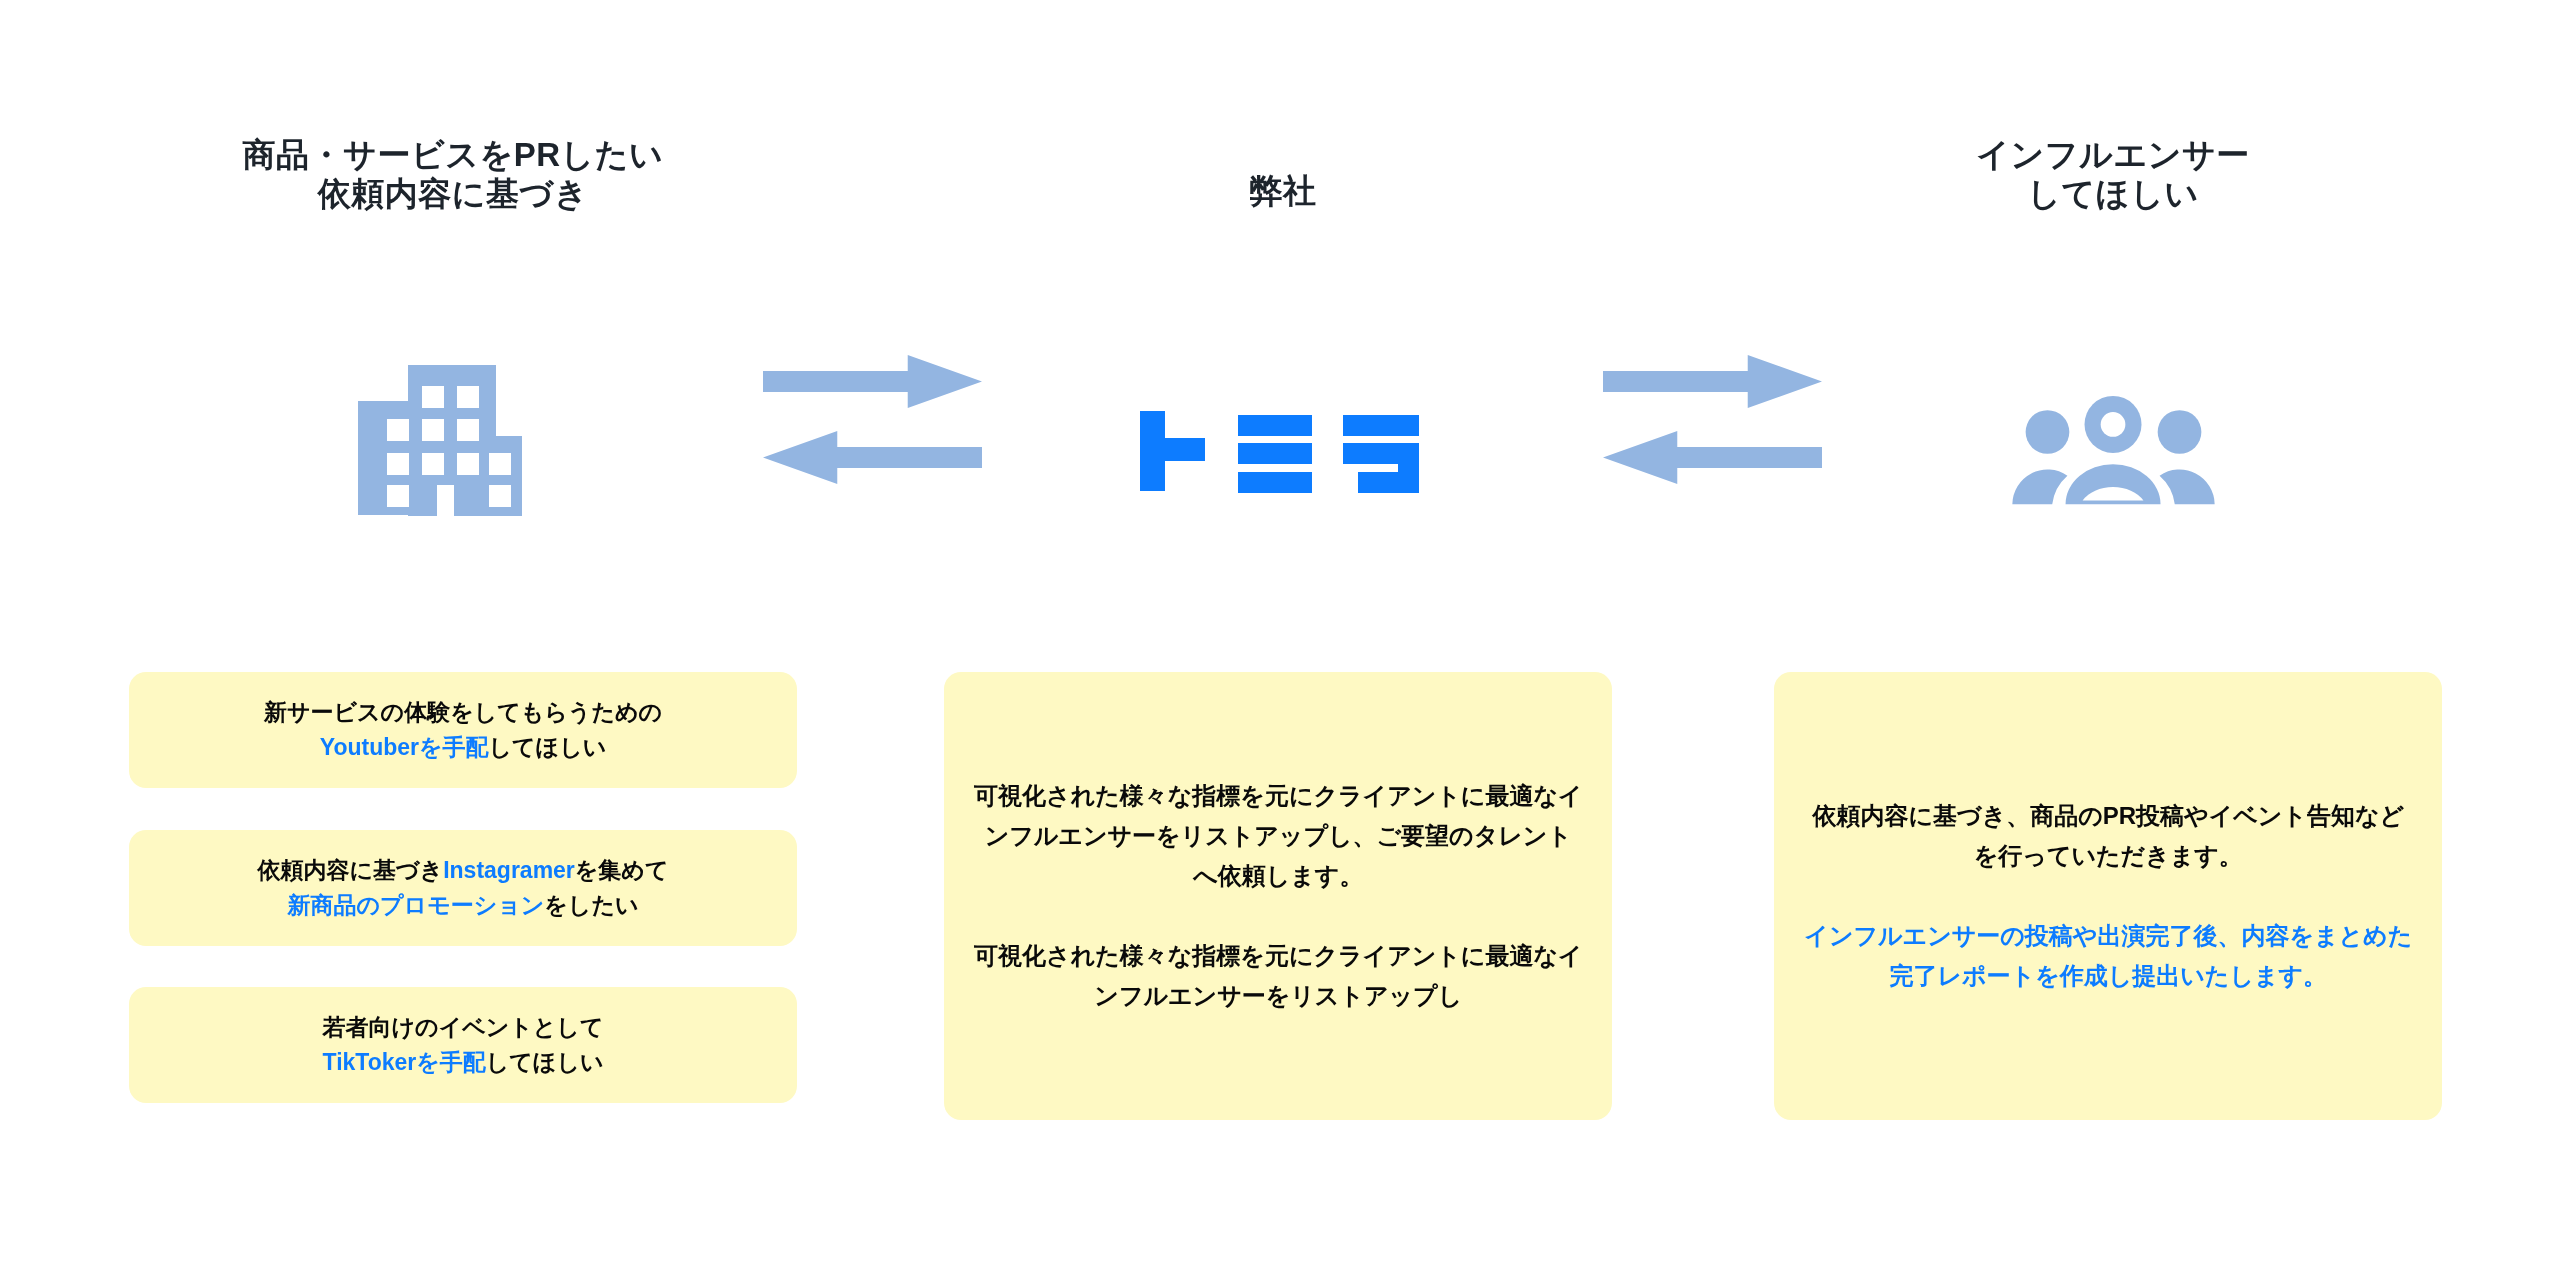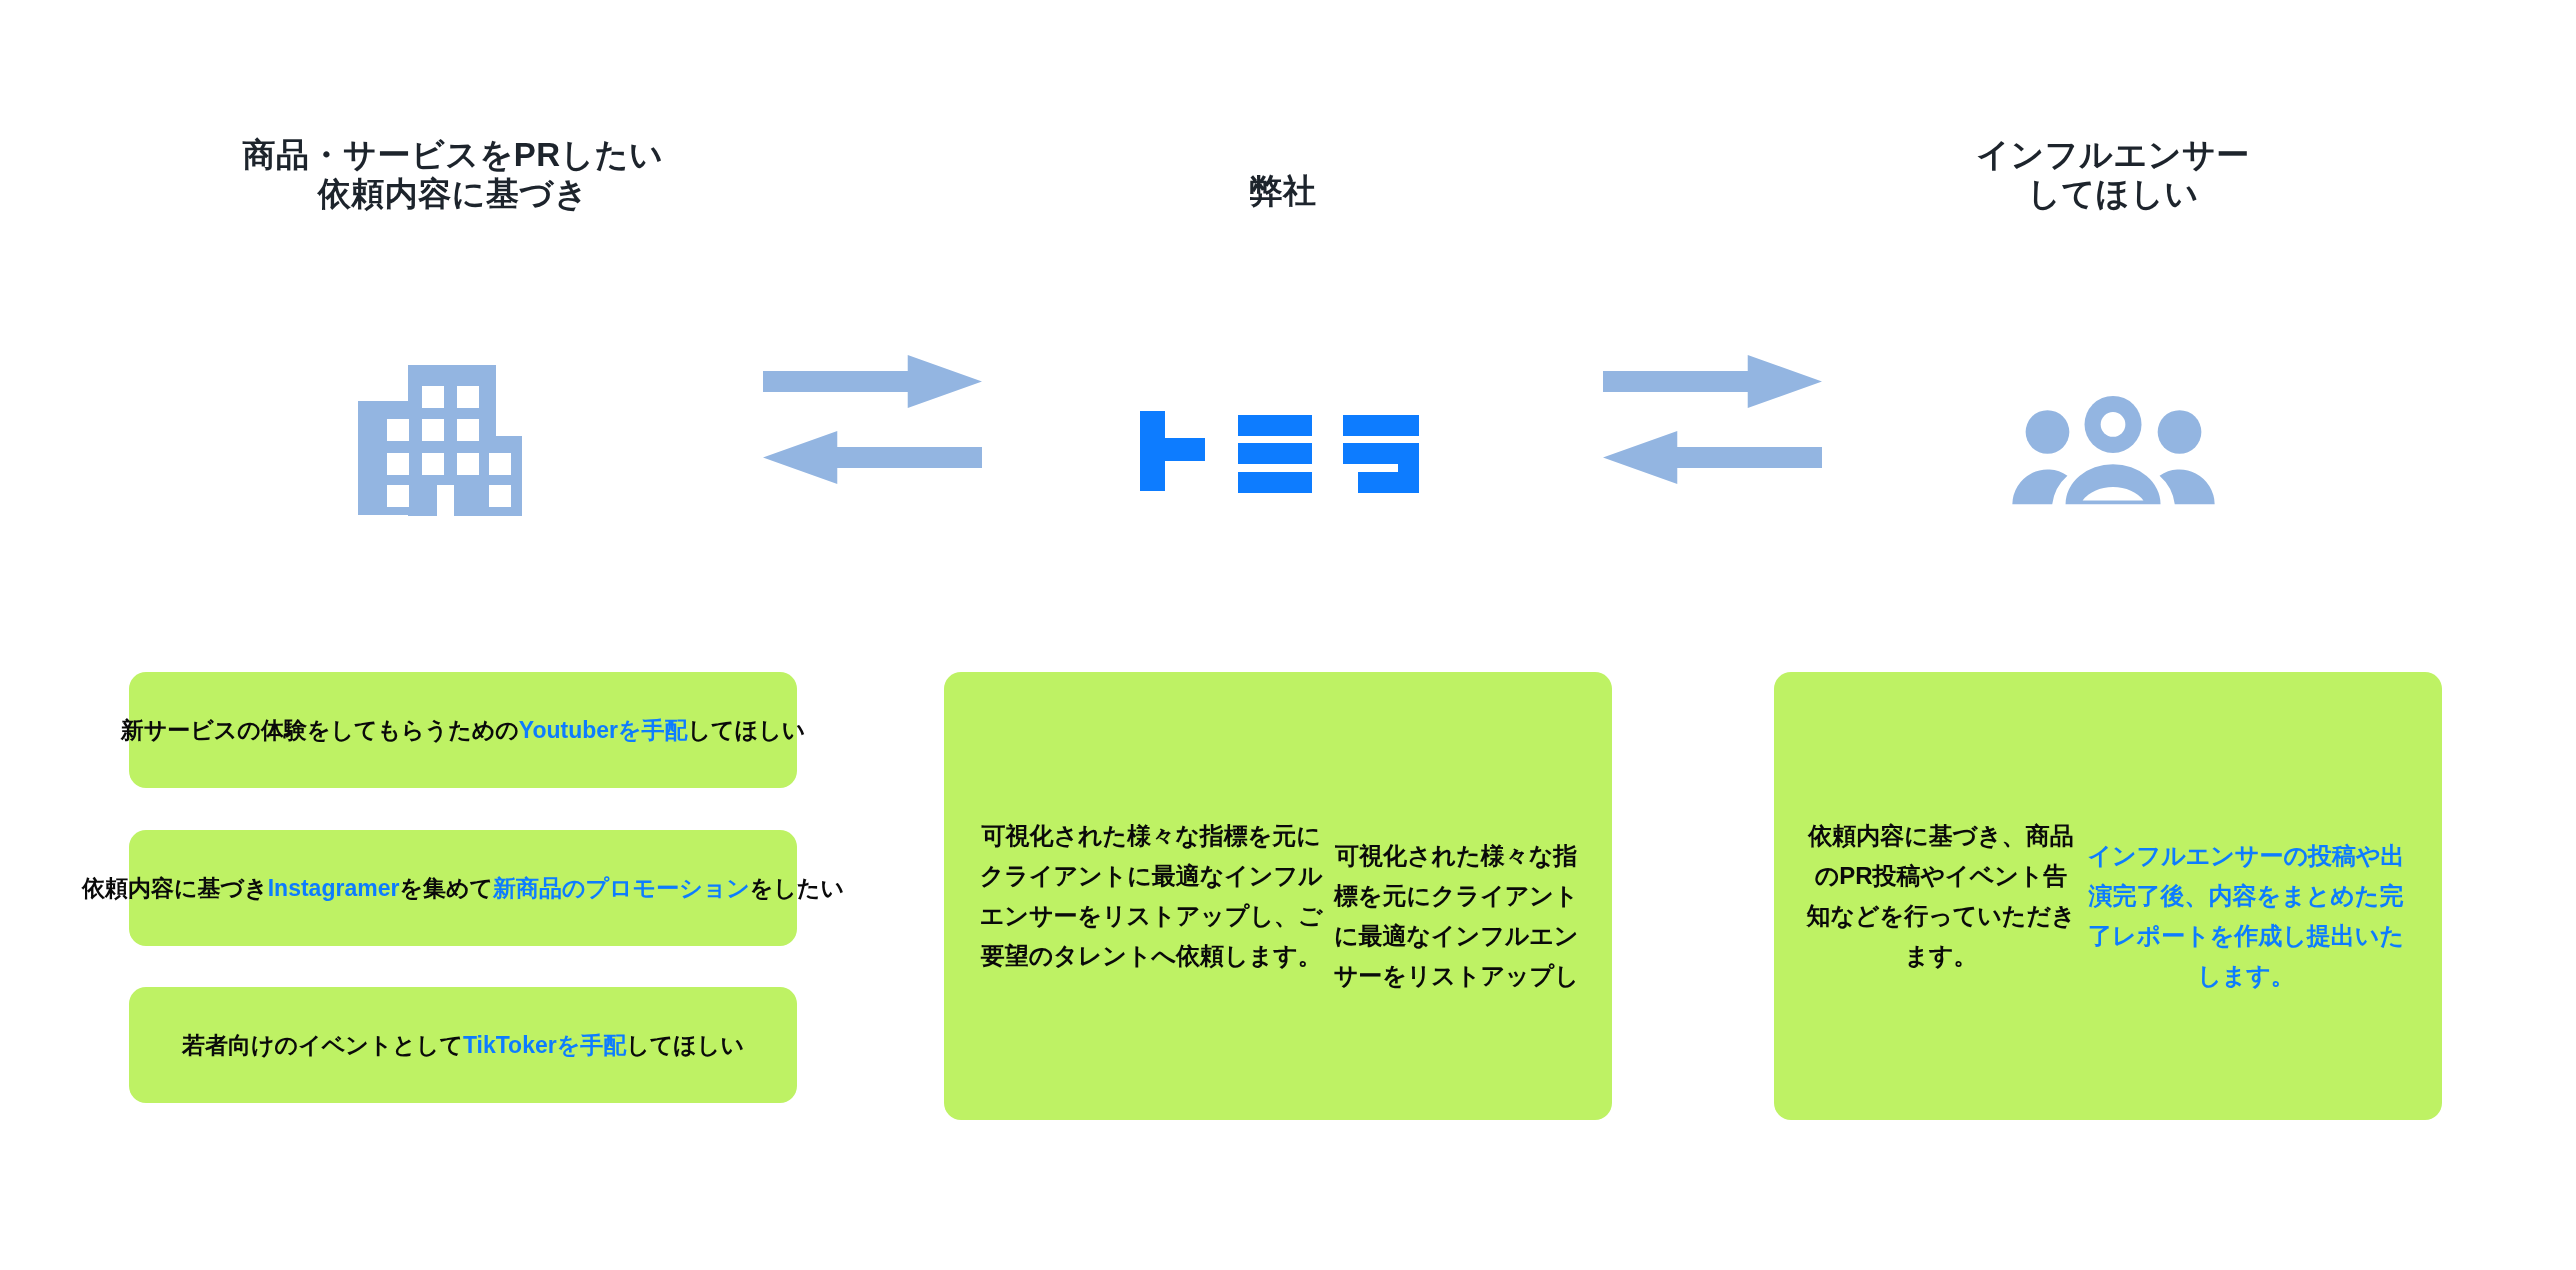--- a/index.html
+++ b/index.html
@@ -101,25 +101,25 @@
     width: 100%;
     height: 53px;
   }
   .arrow.to-right { top: 0; }
   .arrow.to-left  { top: 76px; }
   .arrow svg { display: block; width: 100%; height: 100%; }
 
   
   .card {
     position: absolute;
-    background: #bef264;
+    background: #fef9c3;
     border-radius: 17px;
     box-sizing: border-box;
     display: flex;
-    flex-direction: row;
+    flex-direction: column;
     align-items: center;
     justify-content: center;
     text-align: center;
     color: #0a0a0a;
     font-weight: bold;
   }
 
   .card-sm {
     left: 29px;
     width: 668px;

